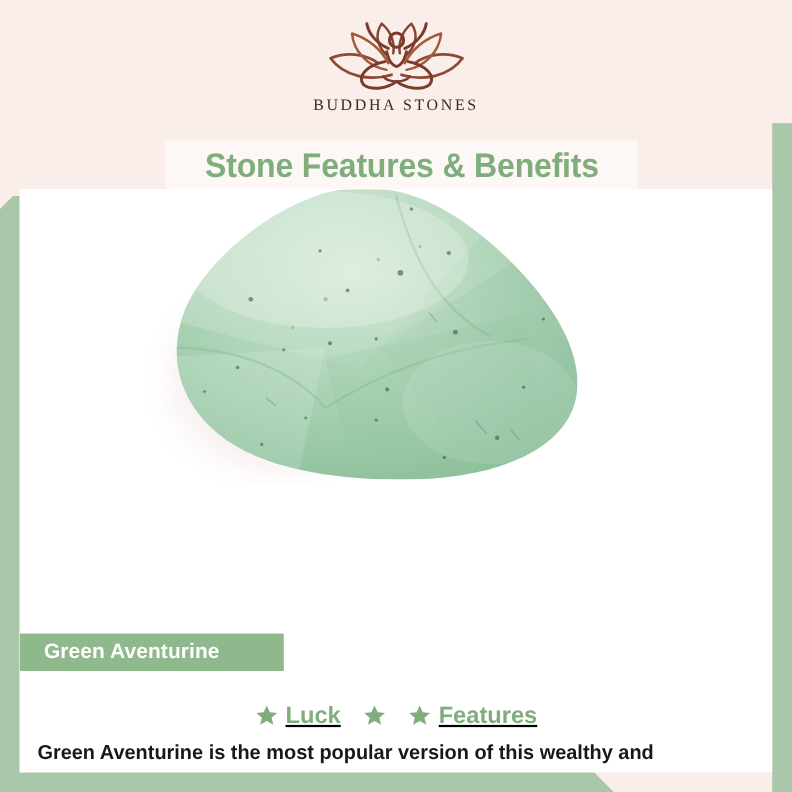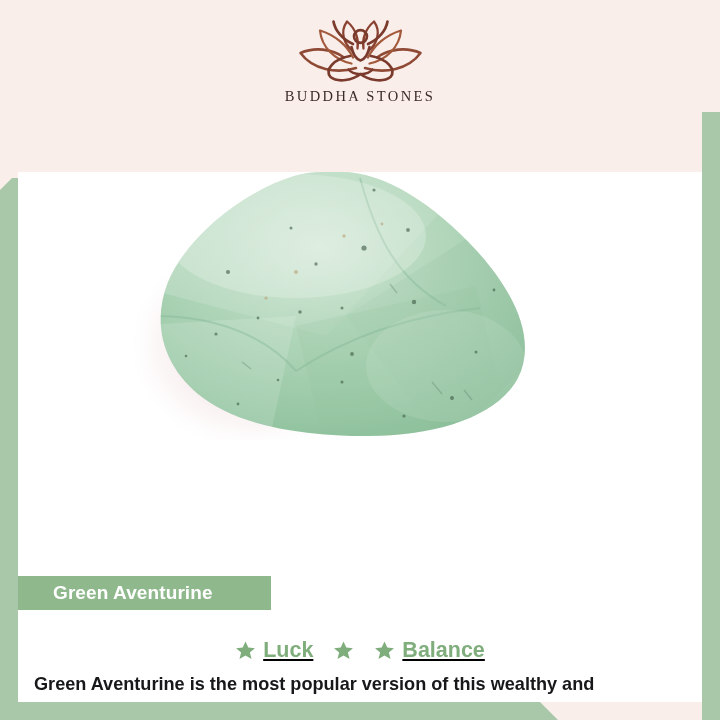--- a/index.html
+++ b/index.html
@@ -71,21 +71,21 @@
     filter:blur(6px);
   }
   .stone{
     position:absolute;left:128px;top:-6px;width:400px;height:274px;
   }
 
   
   .label-band{
     position:absolute;left:0;top:404px;width:240px;height:34px;
     background:#8fb98c;
-    display:flex;align-items:center;padding-left:13px;
+    display:flex;align-items:center;
   }
   .label-text{
     margin-left:22px;color:#ffffff;font-weight:bold;font-size:19px;
     font-family:"Liberation Sans Narrow","Liberation Sans",sans-serif;
     letter-spacing:.1px;white-space:nowrap;
   }
 
   
   .benefits{
     position:absolute;left:0;top:466px;width:684px;
@@ -138,20 +138,23 @@
 
           <path d="M96 56 C 74 60, 62 74, 70 84 C 80 92, 100 88, 110 80 C 120 88, 140 92, 150 84 C 158 74, 146 60, 124 56" stroke="#7b3b2c" stroke-width="3.6"></path>
 
           <path d="M94 74 C 100 82, 120 82, 126 74" stroke="#7b3b2c" stroke-width="3"></path>
         </g>
       </svg>
       <div class="logo-word">BUDDHA STONES</div>
     </div>
   </div>
 
+  <div class="title-band">
+    <div class="title-text">Stone Features &amp; Benefits</div>
+  </div>
 
   <div class="frame-left"></div>
   <div class="frame-right"></div>
   <div class="frame-bottom"></div>
 
   <div class="card">
 
     <div class="photo">
       <div class="shadow"></div>
       <svg class="stone" viewBox="0 0 400 274">
@@ -245,20 +248,20 @@
       </div>
       <div class="benefit">
         <svg class="star" viewBox="0 0 24 24">
           <path d="M12 1.6 L15.2 8.7 L22.8 9.3 L17 14.2 L18.9 21.6 L12 17.6 L5.1 21.6 L7 14.2 L1.2 9.3 L8.8 8.7 Z" fill="#7fad7c"></path>
         </svg>
       </div>
       <div class="benefit">
         <svg class="star" viewBox="0 0 24 24">
           <path d="M12 1.6 L15.2 8.7 L22.8 9.3 L17 14.2 L18.9 21.6 L12 17.6 L5.1 21.6 L7 14.2 L1.2 9.3 L8.8 8.7 Z" fill="#7fad7c"></path>
         </svg>
-        <span class="benefit-label">Balance</span>
+        <span class="benefit-label">Features</span>
       </div>
     </div>
 
     <div class="body-copy">Green Aventurine is the most popular version of this wealthy and wonderful stone. For those who are keen to attract a little more of Lady Luck’s energy into their world, Green Aventurine is the stone to turn to. Along with being a talisman of good fortune, this stone is also ready to soothe the soul, regulate your energy, and keep your heart open and ready to receive.</div>
 
   </div>
 </div>
 
 </body></html>

